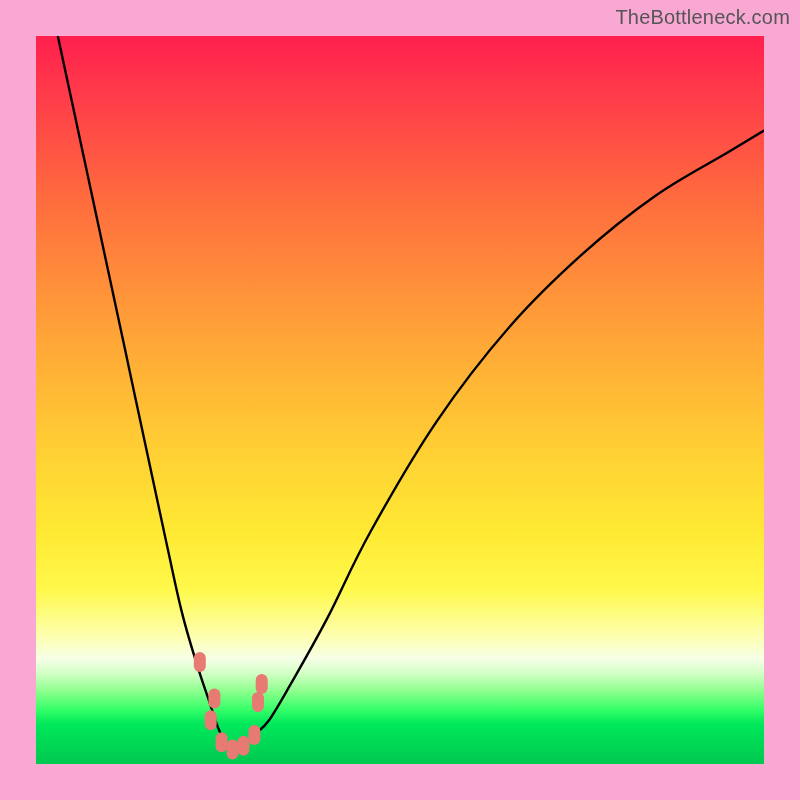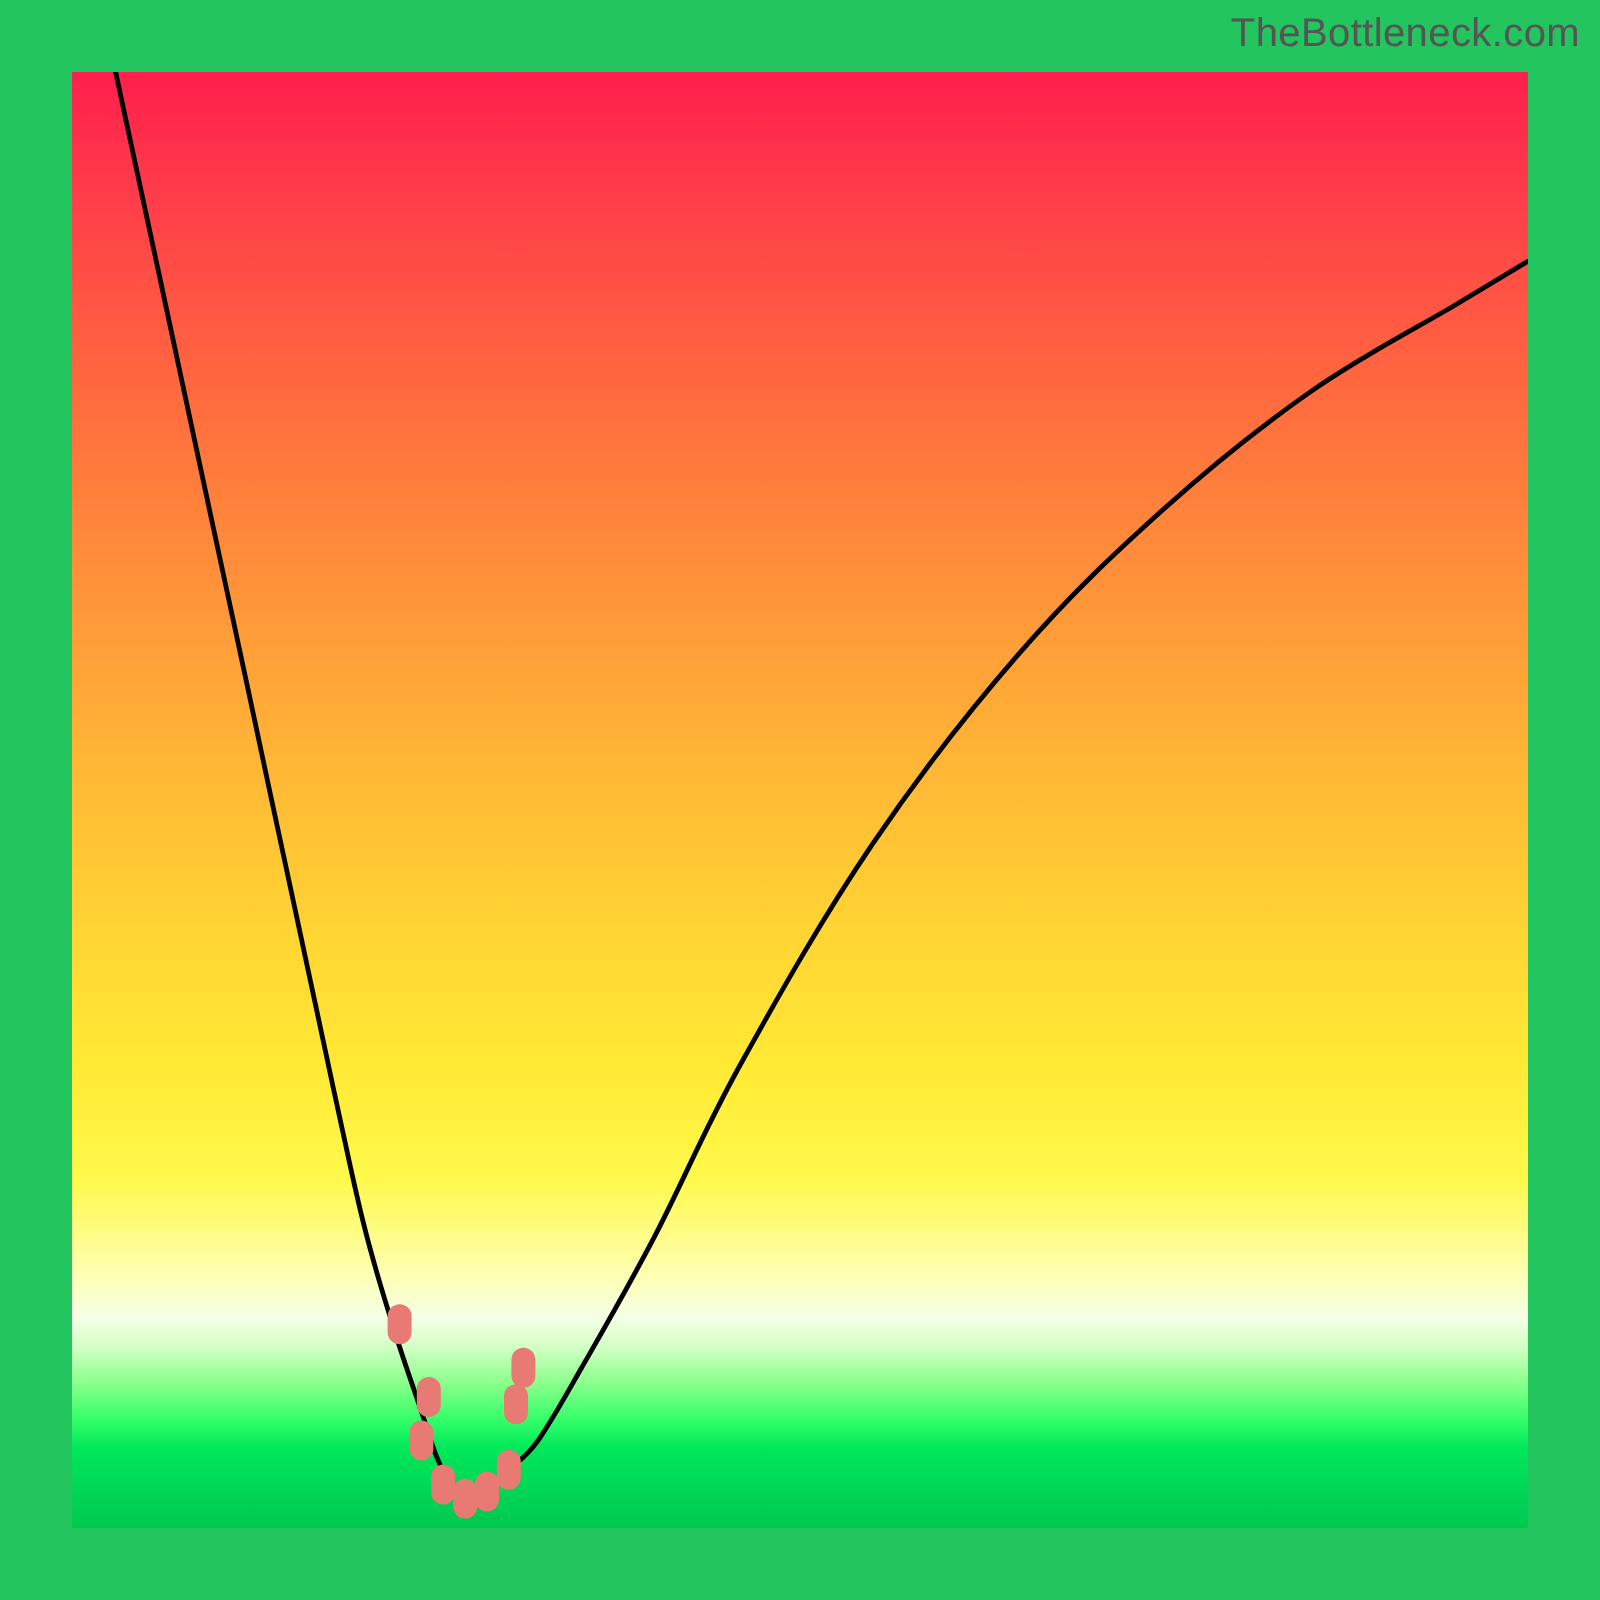--- a/index.html
+++ b/index.html
@@ -9,21 +9,21 @@
     height: 800px;
     overflow: hidden;
     background: #000;
     font-family: Arial, Helvetica, sans-serif;
   }
   .frame {
     position: absolute;
     top: 0; left: 0;
     width: 800px;
     height: 800px;
-    background: #22c55e;
+    background: #f9a8d4;
   }
   .plot-area {
     position: absolute;
     top: 36px;
     left: 36px;
     width: 728px;   
     height: 728px;
     overflow: hidden;
   }
   .gradient {

